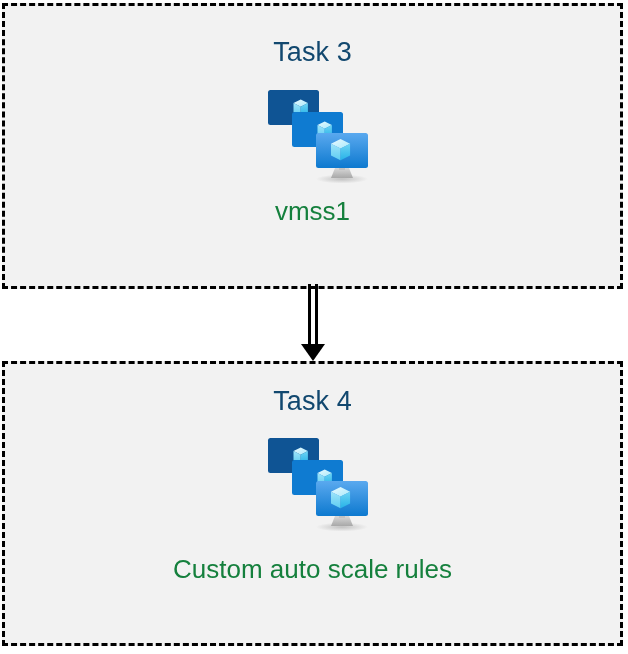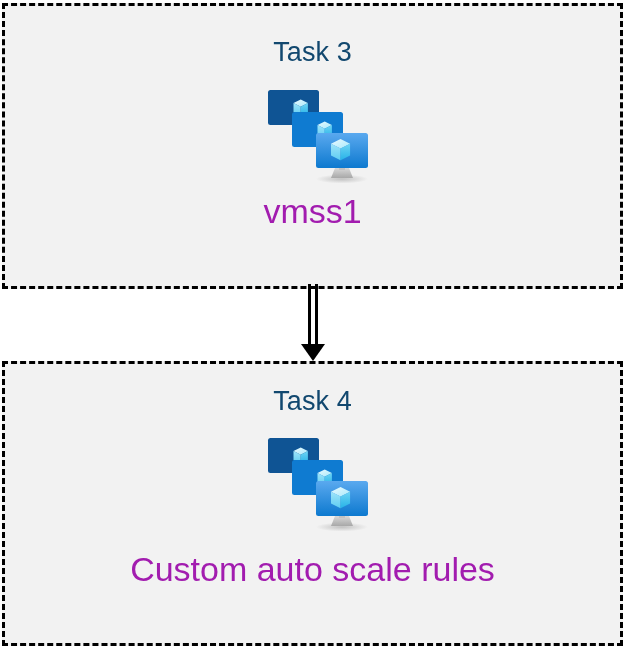--- a/index.html
+++ b/index.html
@@ -60,22 +60,22 @@
     line-height: 30px;
     letter-spacing: 0.1px;
     white-space: nowrap;
   }
   #panel-task3 .task-heading { margin-top: 31px; }
   #panel-task4 .task-heading { margin-top: 22px; }
 
   
   .label-block {
     text-align: center;
-    color: #a21caf;
-    font-size: 34px;
+    color: #15803d;
+    font-size: 26px;
     line-height: 33px;
     white-space: nowrap;
   }
   #panel-task3 .label-block { margin-top: 12px; }
   #panel-task4 .label-block { margin-top: 22px; }
 
   
   .vmss-icon {
     position: relative;
     width: 106px;

